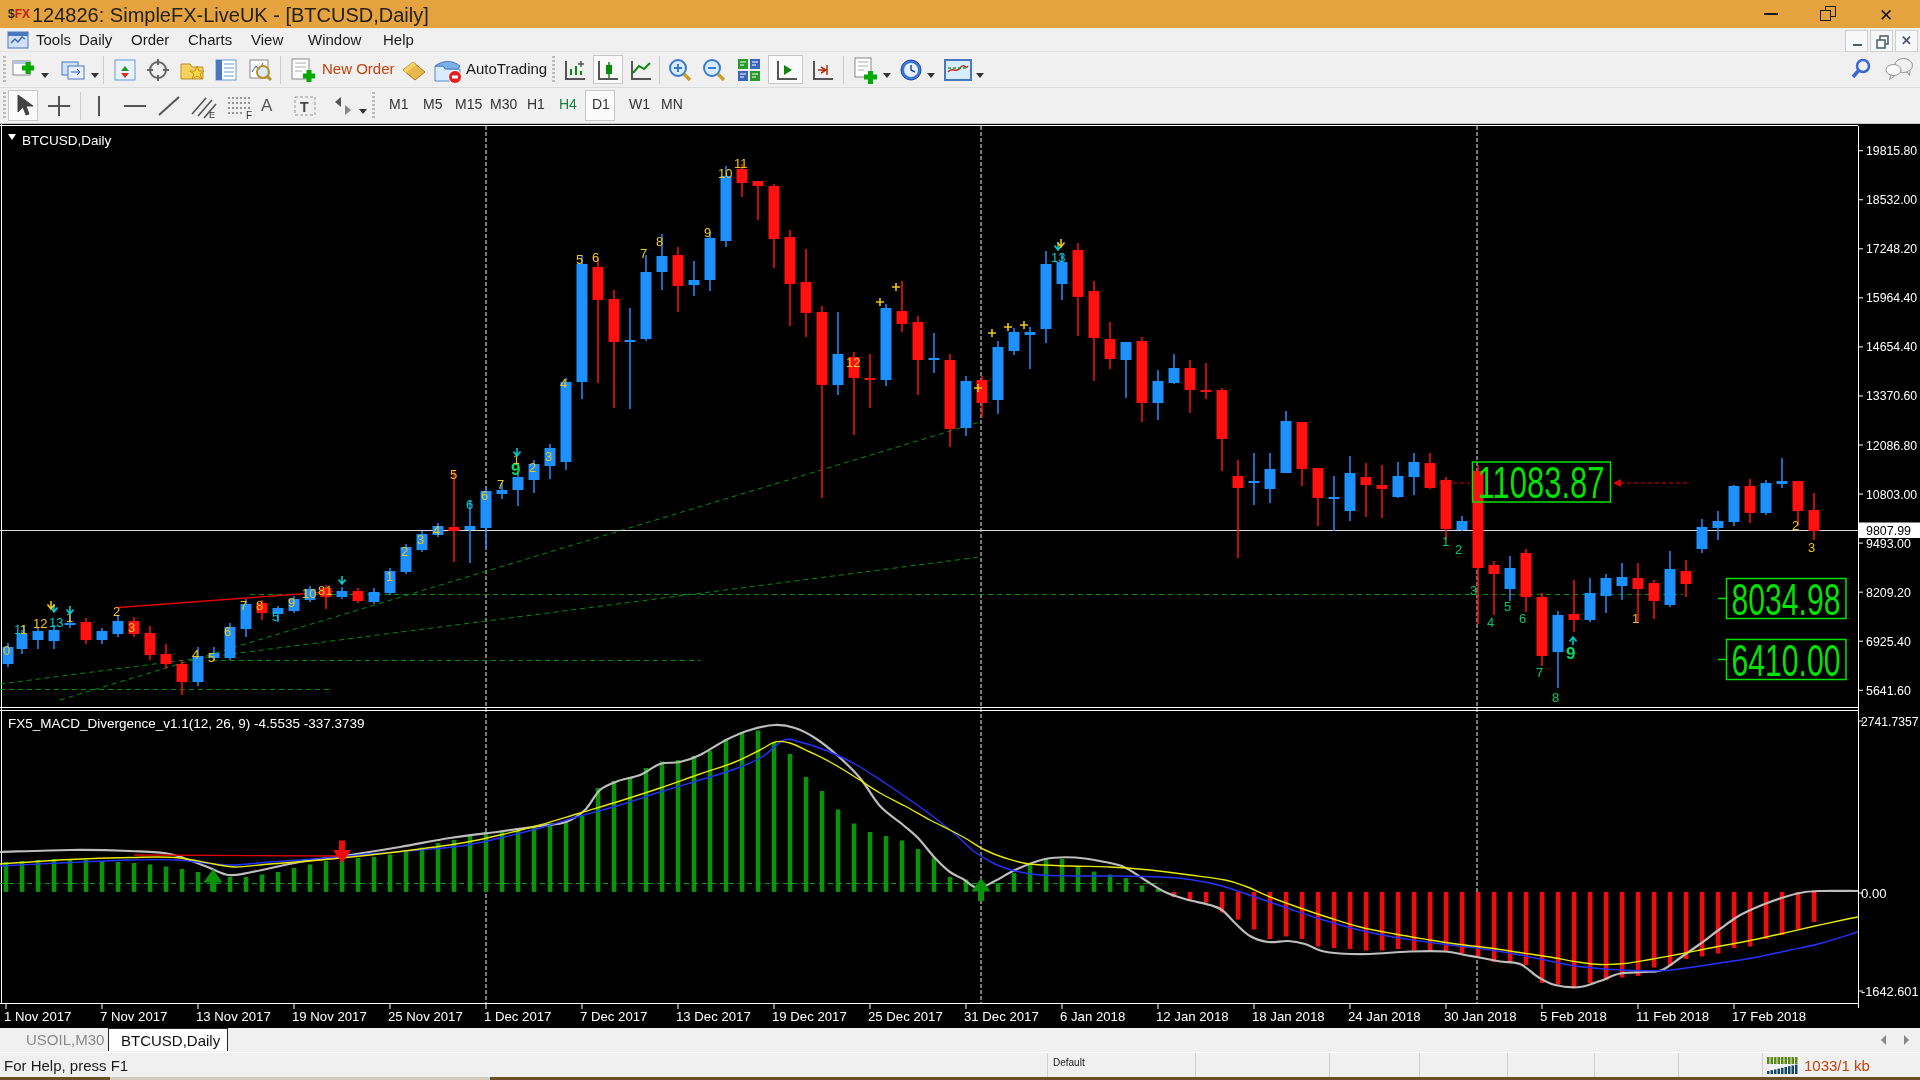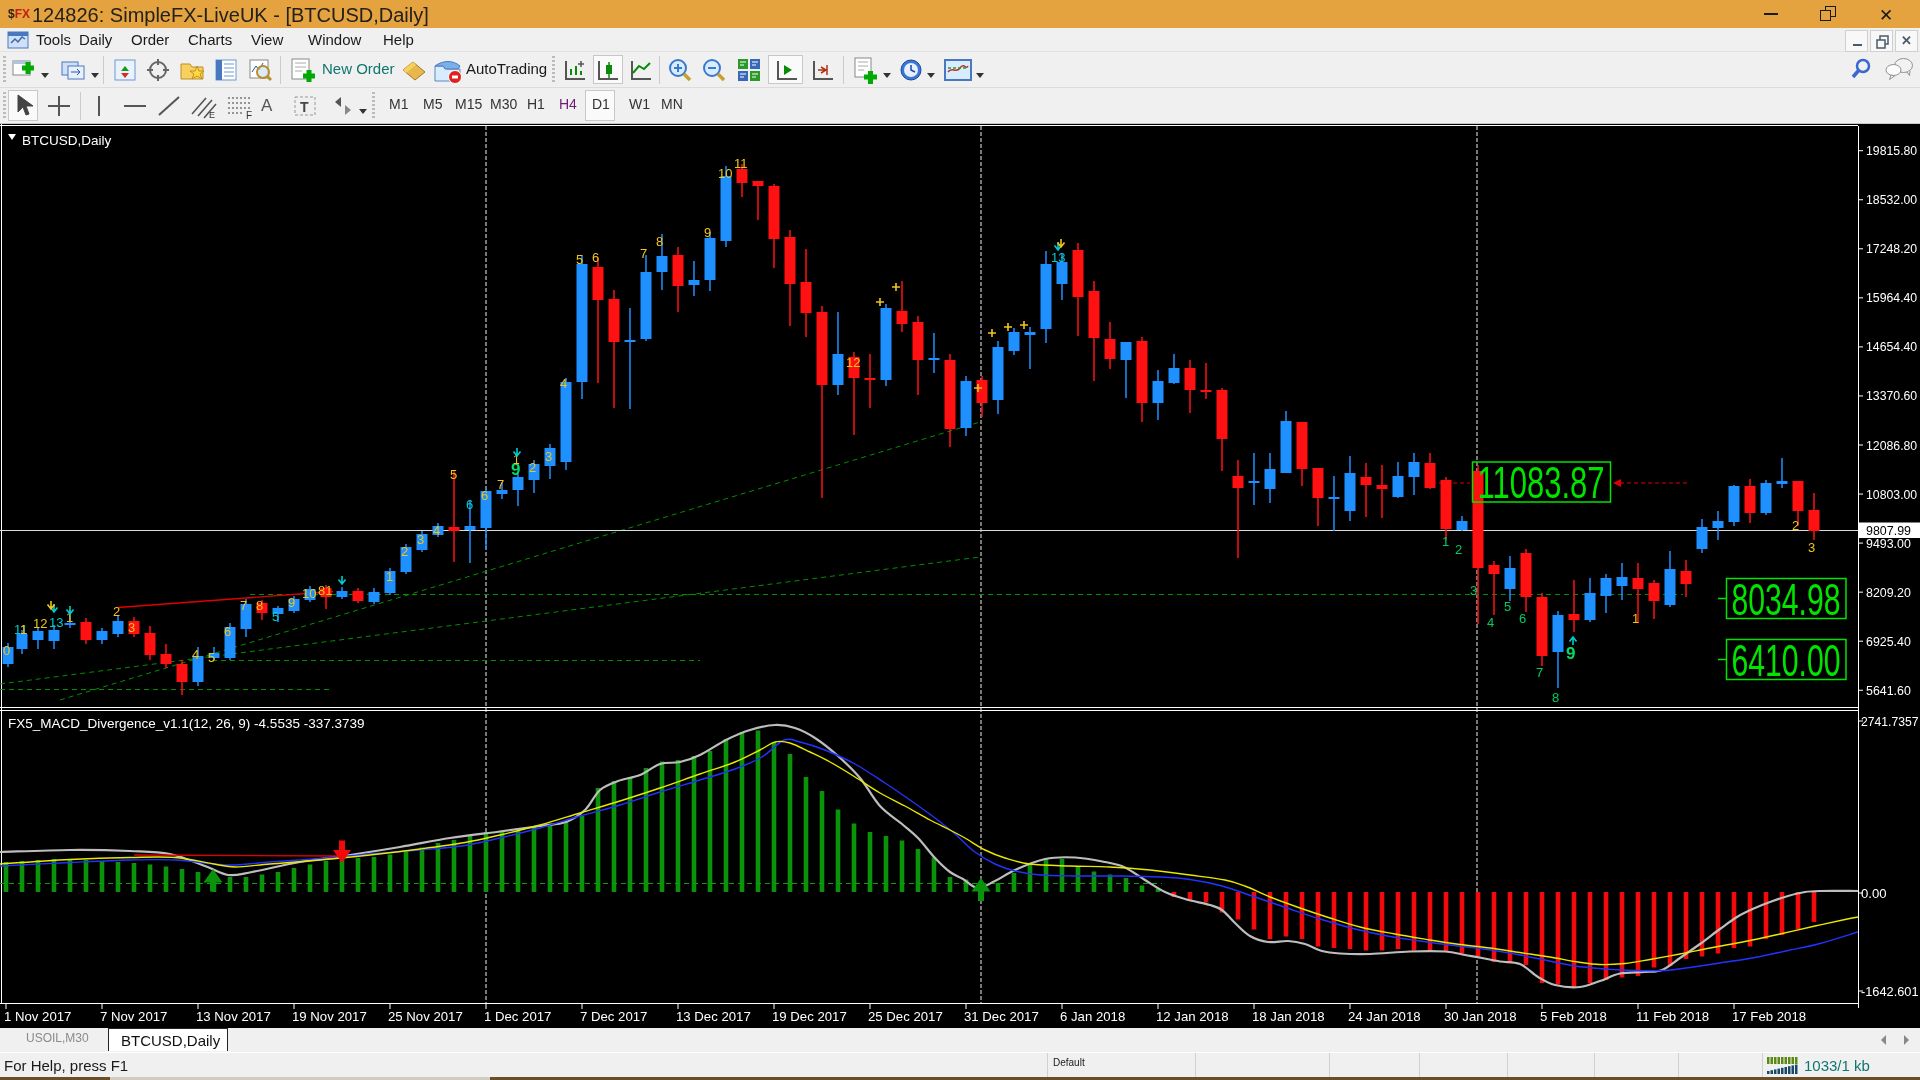--- a/index.html
+++ b/index.html
@@ -79,21 +79,21 @@
         <path d="M4,14 l4,-6 3,4 4,-7" stroke="#2a58a0" fill="none"></path>
         <circle cx="15" cy="14" r="6" fill="#cfe0f7" fill-opacity="0.7" stroke="#b8902a" stroke-width="2"></circle>
         <path d="M19,18 l4,4" stroke="#b8902a" stroke-width="3"></path>
       </svg></div>
   <div class="abs" style="left:280px;top:4px;width:1px;height:28px;background:#ccc"></div>
   <div class="abs" style="left:290px;top:6px"><svg width="26" height="26" viewBox="0 0 26 26">
         <rect x="2" y="1" width="17" height="20" fill="#fff" stroke="#888"></rect>
         <path d="M5,5 h11 M5,9 h11 M5,13 h7" stroke="#aaa"></path>
         <path d="M13,18 h12 M19,12 v12" stroke="#0a0" stroke-width="5"></path>
       </svg></div>
-  <div class="abs" style="left:322px;top:8px;font-size:15px;color:#0f766e">New Order</div>
+  <div class="abs" style="left:322px;top:8px;font-size:15px;color:#c2410c">New Order</div>
   <div class="abs" style="left:400px;top:8px"><svg width="28" height="22" viewBox="0 0 28 22">
         <path d="M3,10 l10,-8 12,10 -10,8 z" fill="#e8b84a" stroke="#a87820"></path>
         <path d="M3,10 l3,3 10,-8 -3,-3 z" fill="#f7d060"></path>
       </svg></div>
   <div class="abs" style="left:434px;top:6px"><svg width="28" height="26" viewBox="0 0 28 26">
         <path d="M1,8 h10 l2,3 h13 v12 h-25 z" fill="#d8ecff" stroke="#5a8ac0"></path>
         <path d="M1,8 c8,-6 18,-6 25,0 l-2,3 h-13 l-2,-3 z" fill="#7ab0e8" stroke="#4a78c0"></path>
         <circle cx="21" cy="19" r="6.5" fill="#e02020" stroke="#fff"></circle>
         <rect x="18" y="17.5" width="6" height="3" fill="#fff"></rect>
       </svg></div>
@@ -216,21 +216,21 @@
       </svg></div>
   <div class="abs" style="left:358px;top:14px"><svg width="10" height="8" viewBox="0 0 10 8">
         <path d="M1,1 l4,5 4,-5 z" fill="#333"></path>
       </svg></div>
   <div class="abs" style="left:372px;top:4px;width:3px;height:28px;background:repeating-linear-gradient(#bbb 0 2px,#f0f0f0 2px 4px)"></div>
   <div class="abs" style="left:389px;top:8px;font-size:14px;color:#333">M1</div>
   <div class="abs" style="left:423px;top:8px;font-size:14px;color:#333">M5</div>
   <div class="abs" style="left:455px;top:8px;font-size:14px;color:#333">M15</div>
   <div class="abs" style="left:490px;top:8px;font-size:14px;color:#333">M30</div>
   <div class="abs" style="left:527px;top:8px;font-size:14px;color:#333">H1</div>
-  <div class="abs" style="left:559px;top:8px;font-size:14px;color:#701a75">H4</div>
+  <div class="abs" style="left:559px;top:8px;font-size:14px;color:#15803d">H4</div>
   <div class="abs" style="left:585px;top:2px;width:30px;height:31px;background:#fafafa;border:1px solid #c8c8c8"></div>
   <div class="abs" style="left:592px;top:8px;font-size:14px;color:#333">D1</div>
   <div class="abs" style="left:629px;top:8px;font-size:14px;color:#333">W1</div>
   <div class="abs" style="left:661px;top:8px;font-size:14px;color:#333">MN</div>
 </div>
 
 <div class="abs" style="left:0;top:124px;width:1920px;height:956px;background:#000"><svg width="1920" height="956" viewBox="0 124 1920 956" font-family="Liberation Sans, sans-serif">
 <rect x="0" y="124" width="1920" height="956" fill="#000000"></rect>
 <line x1="0" y1="125.5" x2="1858" y2="125.5" stroke="#fff" stroke-width="1"></line>
 <line x1="1.5" y1="124" x2="1.5" y2="1003" stroke="#fff" stroke-width="1"></line>
@@ -743,21 +743,21 @@
 <path d="M70,606 v8 m-3.5,-4.5 l3.5,4.5 3.5,-4.5" stroke="#00CCCC" stroke-width="1.6" fill="none"></path>
 <path d="M342,576 v8 m-3.5,-4.5 l3.5,4.5 3.5,-4.5" stroke="#00CCCC" stroke-width="1.6" fill="none"></path>
 <path d="M517,448 v8 m-3.5,-4.5 l3.5,4.5 3.5,-4.5" stroke="#00CCCC" stroke-width="1.6" fill="none"></path>
 <path d="M1058,242 v8 m-3.5,-4.5 l3.5,4.5 3.5,-4.5" stroke="#00CCCC" stroke-width="1.6" fill="none"></path>
 <path d="M51,601 v8 m-3.5,-4.5 l3.5,4.5 3.5,-4.5" stroke="#EFC51C" stroke-width="1.6" fill="none"></path>
 <path d="M1061,239 v8 m-3.5,-4.5 l3.5,4.5 3.5,-4.5" stroke="#EFC51C" stroke-width="1.6" fill="none"></path>
 <path d="M1573,645 v-8 m-3.5,4.5 l3.5,-4.5 3.5,4.5" stroke="#00CCCC" stroke-width="1.6" fill="none"></path>
 </svg></div>
 
 <div class="abs" style="left:0;top:1028px;width:1920px;height:24px;background:#f0f0f0">
-  <div class="abs" style="left:4px;top:0;width:107px;height:23px;border-right:1px solid #b8b8b8;color:#8a8a8a;font-size:12px;padding:3px 0 0 22px">USOIL,M30</div>
+  <div class="abs" style="left:4px;top:0;width:107px;height:23px;border-right:1px solid #b8b8b8;color:#8a8a8a;font-size:15px;padding:3px 0 0 22px">USOIL,M30</div>
   <div class="abs" style="left:108px;top:0;width:120px;height:23px;background:#fff;border:1.5px solid #222;border-bottom:none;color:#111;font-size:15px;padding:3px 0 0 12px">BTCUSD,Daily</div>
   <div class="abs" style="left:1876px;top:7px;width:0;height:0;border:5px solid transparent;border-right-color:#888"></div>
   <div class="abs" style="left:1904px;top:7px;width:0;height:0;border:5px solid transparent;border-left-color:#888"></div>
 </div>
 
 <div class="abs" style="left:0;top:1052px;width:1920px;height:25px;background:#f0f0f0;border-top:1px solid #fff">
   <div class="abs" style="left:4px;top:4px;font-size:15px;color:#1a1a1a">For Help, press F1</div>
   <div class="abs" style="left:1047px;top:0;width:1px;height:25px;background:#d0d0d0"></div>
   <div class="abs" style="left:1053px;top:4px;font-size:10px;color:#1a1a1a">Default</div>
   <div class="abs" style="left:1195px;top:0;width:1px;height:25px;background:#d0d0d0"></div>
@@ -782,17 +782,17 @@
           <rect x="3.5" y="13.2" width="2.5" height="3.8" fill="#17496b"></rect>
           <rect x="7.0" y="12.4" width="2.5" height="4.6" fill="#17496b"></rect>
           <rect x="10.5" y="11.6" width="2.5" height="5.4" fill="#17496b"></rect>
           <rect x="14.0" y="10.8" width="2.5" height="6.2" fill="#17496b"></rect>
           <rect x="17.5" y="10.0" width="2.5" height="7.0" fill="#17496b"></rect>
           <rect x="21.0" y="9.2" width="2.5" height="7.800000000000001" fill="#17496b"></rect>
           <rect x="24.5" y="8.399999999999999" width="2.5" height="8.600000000000001" fill="#17496b"></rect>
           <rect x="28.0" y="7.6" width="2.5" height="9.4" fill="#17496b"></rect>
         </g>
       </svg></div>
-  <div class="abs" style="left:1804px;top:4px;font-size:15px;color:#0f766e">1033/1 kb</div>
+  <div class="abs" style="left:1804px;top:4px;font-size:15px;color:#c2410c">1033/1 kb</div>
 </div>
 <div class="abs" style="left:0;top:1077px;width:1920px;height:3px;background:#6B4E26">
   <div class="abs" style="left:110px;top:0;width:380px;height:3px;background:#D2CCBE"></div>
 </div>
 
 </body></html>

